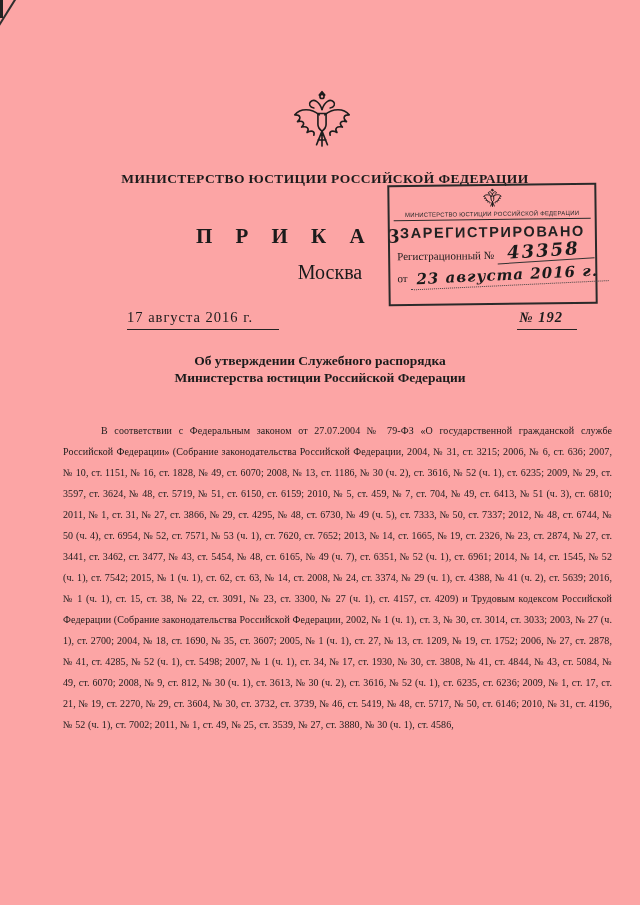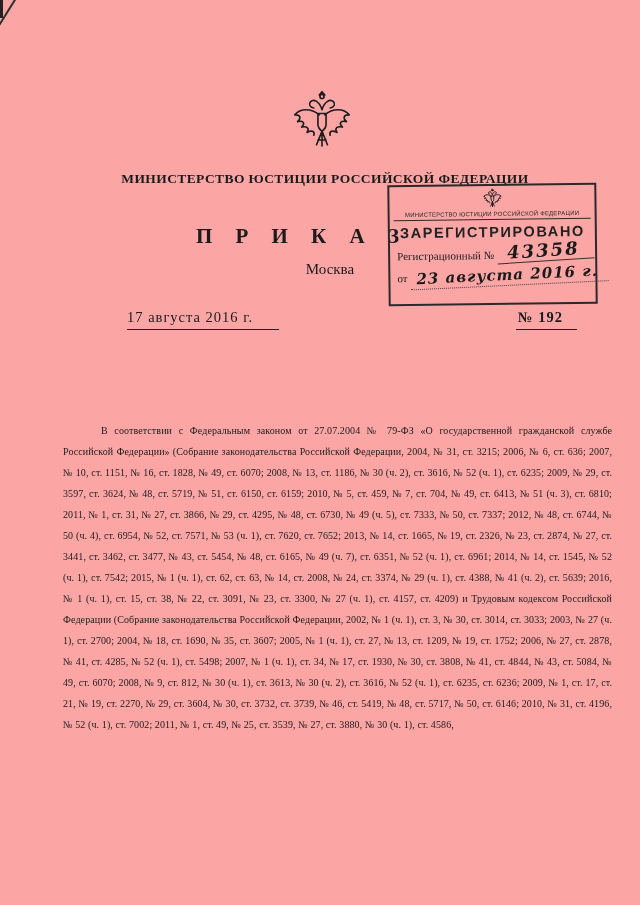--- a/index.html
+++ b/index.html
@@ -35,21 +35,21 @@
   .ministry-line2 {
     position: absolute; top: 189px; left: 10px; width: 630px;
     text-align: center; font-size: 13.5px; font-weight: bold;
   }
   .doc-type {
     position: absolute; top: 224px; left: 0; width: 604px;
     text-align: center; font-size: 21px; font-weight: bold; letter-spacing: 9px;
   }
   .city {
     position: absolute; top: 261px; left: 20px; width: 620px;
-    text-align: center; font-size: 15px;
+    text-align: center; font-size: 20px;
   }
   
   .stamp {
     position: absolute; left: 388px; top: 184px;
     width: 209px; height: 121px;
     border: 2px solid #2a2a2a;
     transform: rotate(-0.7deg);
     text-align: center;
     background: transparent;
   }
@@ -87,21 +87,21 @@
   .date-row {
     position: absolute; top: 309px; left: 95px; width: 450px;
     display: flex; justify-content: space-between; align-items: flex-start;
     font-size: 14.5px;
     margin-left: 32px;
   }
   .doc-date {
     border-bottom: 1.5px solid #222; padding: 0 26px 3px 0; letter-spacing: 1px;
   }
   .doc-number {
-    border-bottom: 1.5px solid #222; padding: 0 14px 3px 2px; font-weight: bold; letter-spacing: 1px;
+    border-bottom: 1.5px solid #222; padding: 0 14px 3px 2px; font-weight: bold; letter-spacing: 1px; font-style: italic;
   }
   
   .doc-title {
     position: absolute; top: 352px; left: 20px; width: 600px;
     text-align: center; font-weight: bold; font-size: 13.5px; line-height: 17px;
   }
   
   .body-text {
     position: absolute; top: 420px; left: 63px; width: 549px;
     font-size: 10px; line-height: 21px; letter-spacing: 0.1px;
@@ -160,16 +160,20 @@
       <span>от</span>
       <span class="stamp-reg-date">23 августа 2016 г.</span>
     </div>
   </div>
 
   <div class="date-row">
     <span class="doc-date">17 августа 2016 г.</span>
     <span class="doc-number">№ 192</span>
   </div>
 
+  <div class="doc-title">
+    <div>Об утверждении Служебного распорядка</div>
+    <div>Министерства юстиции Российской Федерации</div>
+  </div>
 
   <p class="body-text">В соответствии с Федеральным законом от 27.07.2004 № 79-ФЗ «О государственной гражданской службе Российской Федерации» (Собрание законодательства Российской Федерации, 2004, № 31, ст. 3215; 2006, № 6, ст. 636; 2007, № 10, ст. 1151, № 16, ст. 1828, № 49, ст. 6070; 2008, № 13, ст. 1186, № 30 (ч. 2), ст. 3616, № 52 (ч. 1), ст. 6235; 2009, № 29, ст. 3597, ст. 3624, № 48, ст. 5719, № 51, ст. 6150, ст. 6159; 2010, № 5, ст. 459, № 7, ст. 704, № 49, ст. 6413, № 51 (ч. 3), ст. 6810; 2011, № 1, ст. 31, № 27, ст. 3866, № 29, ст. 4295, № 48, ст. 6730, № 49 (ч. 5), ст. 7333, № 50, ст. 7337; 2012, № 48, ст. 6744, № 50 (ч. 4), ст. 6954, № 52, ст. 7571, № 53 (ч. 1), ст. 7620, ст. 7652; 2013, № 14, ст. 1665, № 19, ст. 2326, № 23, ст. 2874, № 27, ст. 3441, ст. 3462, ст. 3477, № 43, ст. 5454, № 48, ст. 6165, № 49 (ч. 7), ст. 6351, № 52 (ч. 1), ст. 6961; 2014, № 14, ст. 1545, № 52 (ч. 1), ст. 7542; 2015, № 1 (ч. 1), ст. 62, ст. 63, № 14, ст. 2008, № 24, ст. 3374, № 29 (ч. 1), ст. 4388, № 41 (ч. 2), ст. 5639; 2016, № 1 (ч. 1), ст. 15, ст. 38, № 22, ст. 3091, № 23, ст. 3300, № 27 (ч. 1), ст. 4157, ст. 4209) и Трудовым кодексом Российской Федерации (Собрание законодательства Российской Федерации, 2002, № 1 (ч. 1), ст. 3, № 30, ст. 3014, ст. 3033; 2003, № 27 (ч. 1), ст. 2700; 2004, № 18, ст. 1690, № 35, ст. 3607; 2005, № 1 (ч. 1), ст. 27, № 13, ст. 1209, № 19, ст. 1752; 2006, № 27, ст. 2878, № 41, ст. 4285, № 52 (ч. 1), ст. 5498; 2007, № 1 (ч. 1), ст. 34, № 17, ст. 1930, № 30, ст. 3808, № 41, ст. 4844, № 43, ст. 5084, № 49, ст. 6070; 2008, № 9, ст. 812, № 30 (ч. 1), ст. 3613, № 30 (ч. 2), ст. 3616, № 52 (ч. 1), ст. 6235, ст. 6236; 2009, № 1, ст. 17, ст. 21, № 19, ст. 2270, № 29, ст. 3604, № 30, ст. 3732, ст. 3739, № 46, ст. 5419, № 48, ст. 5717, № 50, ст. 6146; 2010, № 31, ст. 4196, № 52 (ч. 1), ст. 7002; 2011, № 1, ст. 49, № 25, ст. 3539, № 27, ст. 3880, № 30 (ч. 1), ст. 4586,</p>
 
 </div>
 
 </body></html>

